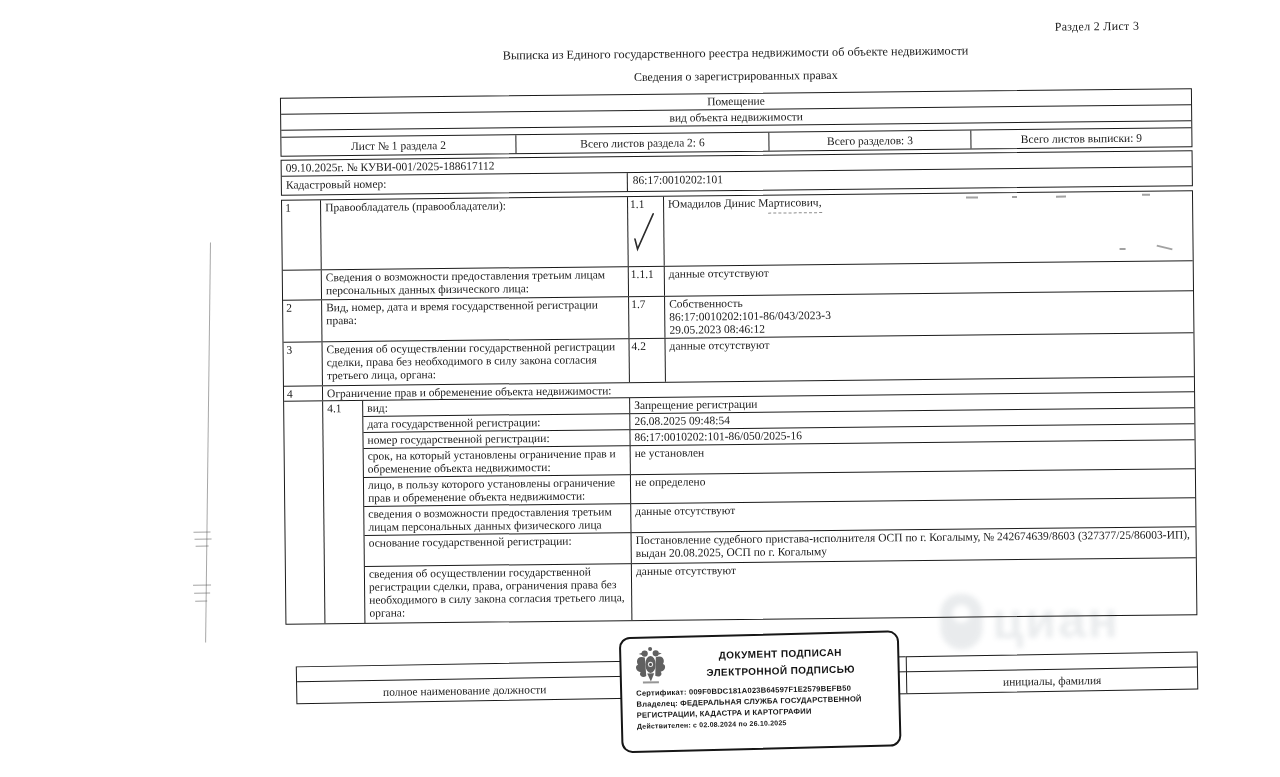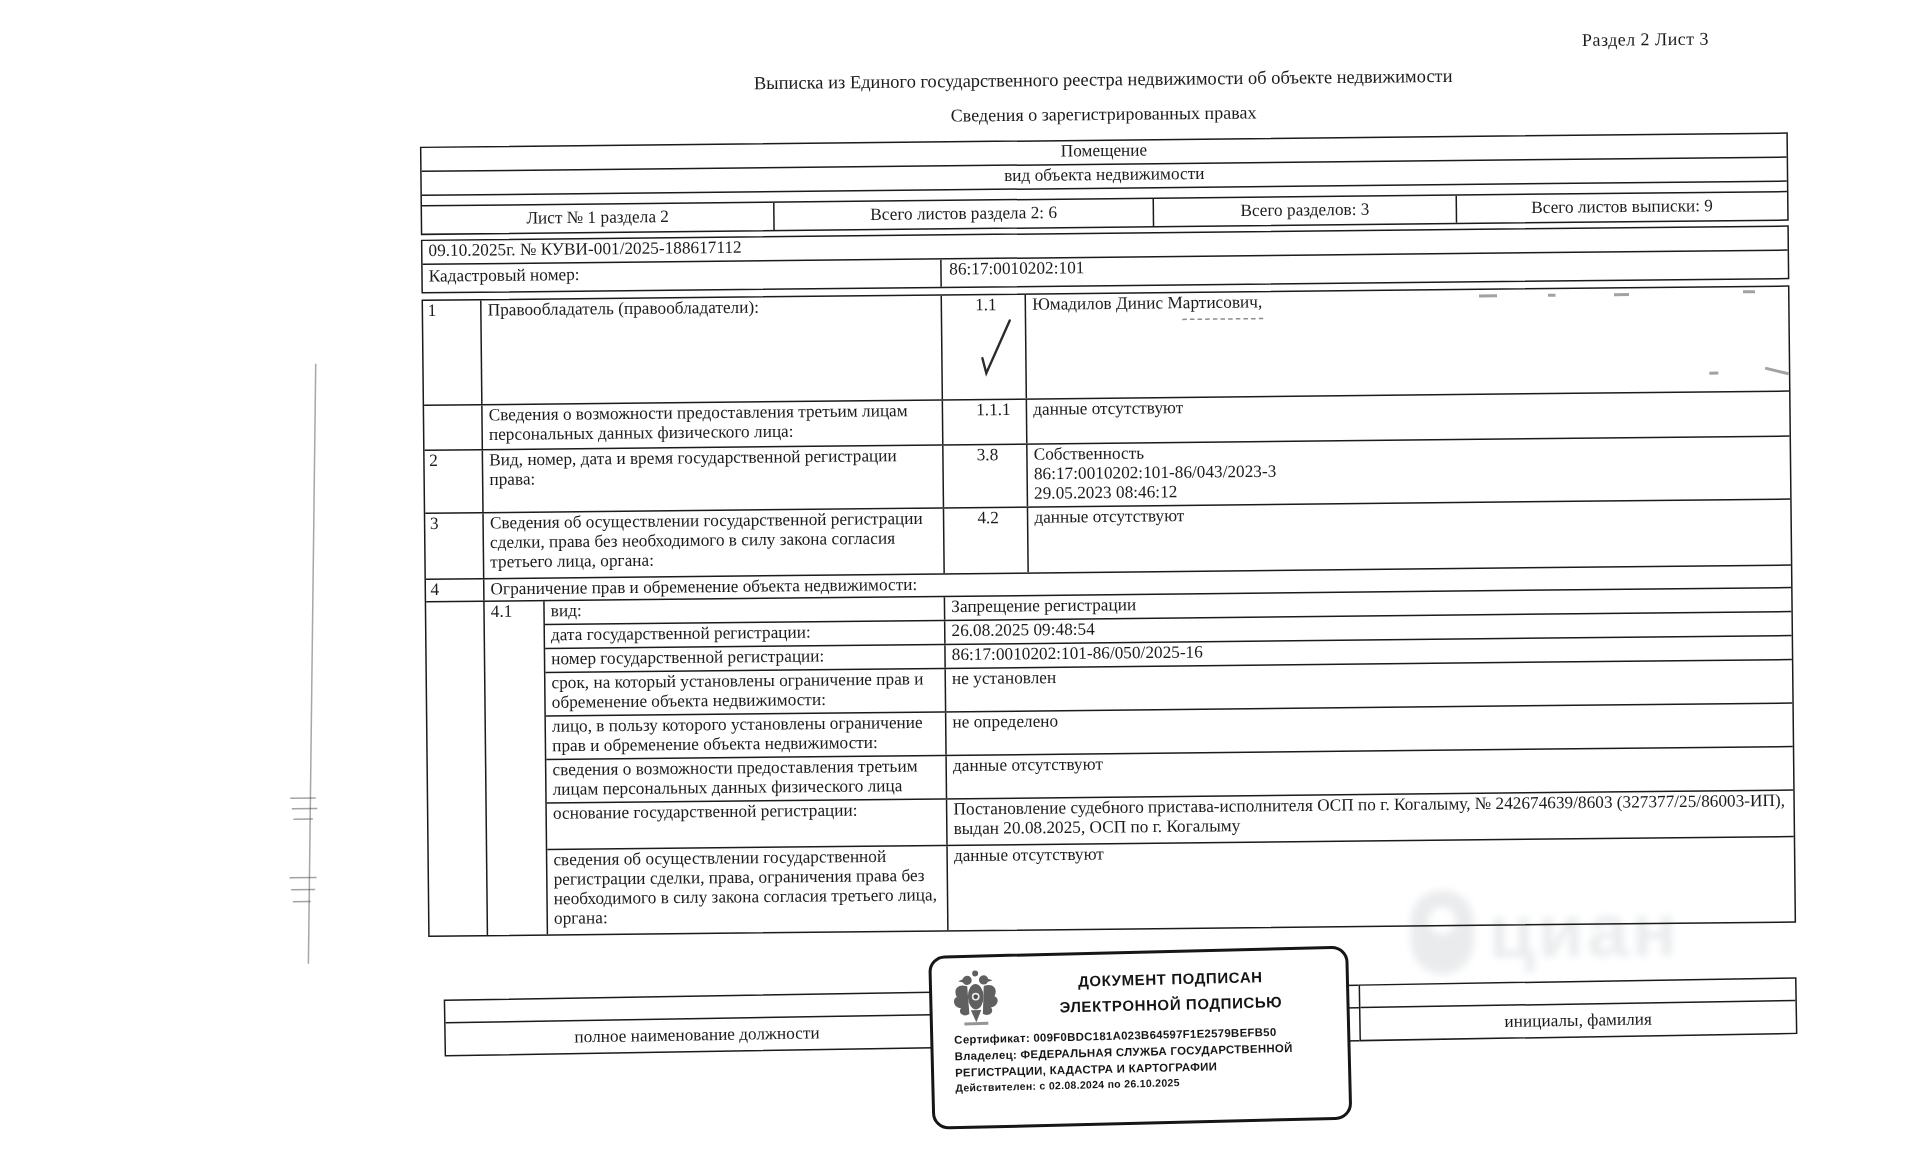--- a/index.html
+++ b/index.html
@@ -35,21 +35,21 @@
   .kt-r1{height:16px;line-height:15px;padding-left:4px;}
   .kt-r2{display:flex;height:18px;}
   .kt-label{width:346px;padding:2px 4px 0;}
   .kt-value{flex:1;padding:1px 5px 0;}
 
   .main-table{position:absolute;top:196px;left:0;width:912px;}
   .mr{display:flex;}
   .cell{padding:1px 4px;font-size:11.5px;line-height:13px;}
   .c-num{width:39px;padding-left:3px;}
   .c-label{width:307px;}
-  .c-sub{width:36px;padding:1px 2px;position:relative;margin-left:20px;}
+  .c-sub{width:36px;padding:1px 2px;position:relative;}
   .c-val{flex:1;position:relative;}
   .r1{height:70px;}
   .r111{min-height:30px;}
   .r2{min-height:42px;}
   .r3{min-height:44px;}
   .r4{height:15px;}
   .sub-block{display:flex;}
   .c-sp{width:39px;}
   .c-41{width:40px;padding:1px 2px 1px 4px;font-size:11.5px;}
   .sub-rows{flex:1;display:flex;flex-direction:column;}
@@ -168,21 +168,21 @@
       <div class="mr r111 row-b">
         <div class="cell c-num cell-r"></div>
         <div class="cell c-label cell-r">Сведения о возможности предоставления третьим лицам персональных данных физического лица:</div>
         <div class="cell c-sub cell-r">1.1.1</div>
         <div class="cell c-val">данные отсутствуют</div>
       </div>
 
       <div class="mr r2 row-b">
         <div class="cell c-num cell-r">2</div>
         <div class="cell c-label cell-r">Вид, номер, дата и время государственной регистрации права:</div>
-        <div class="cell c-sub cell-r">3.8</div>
+        <div class="cell c-sub cell-r">1.7</div>
         <div class="cell c-val">
           <div>Собственность</div>
           <div>86:17:0010202:101-86/043/2023-3</div>
           <div>29.05.2023 08:46:12</div>
         </div>
       </div>
 
       <div class="mr r3 row-b">
         <div class="cell c-num cell-r">3</div>
         <div class="cell c-label cell-r">Сведения об осуществлении государственной регистрации сделки, права без необходимого в силу закона согласия третьего лица, органа:</div>

